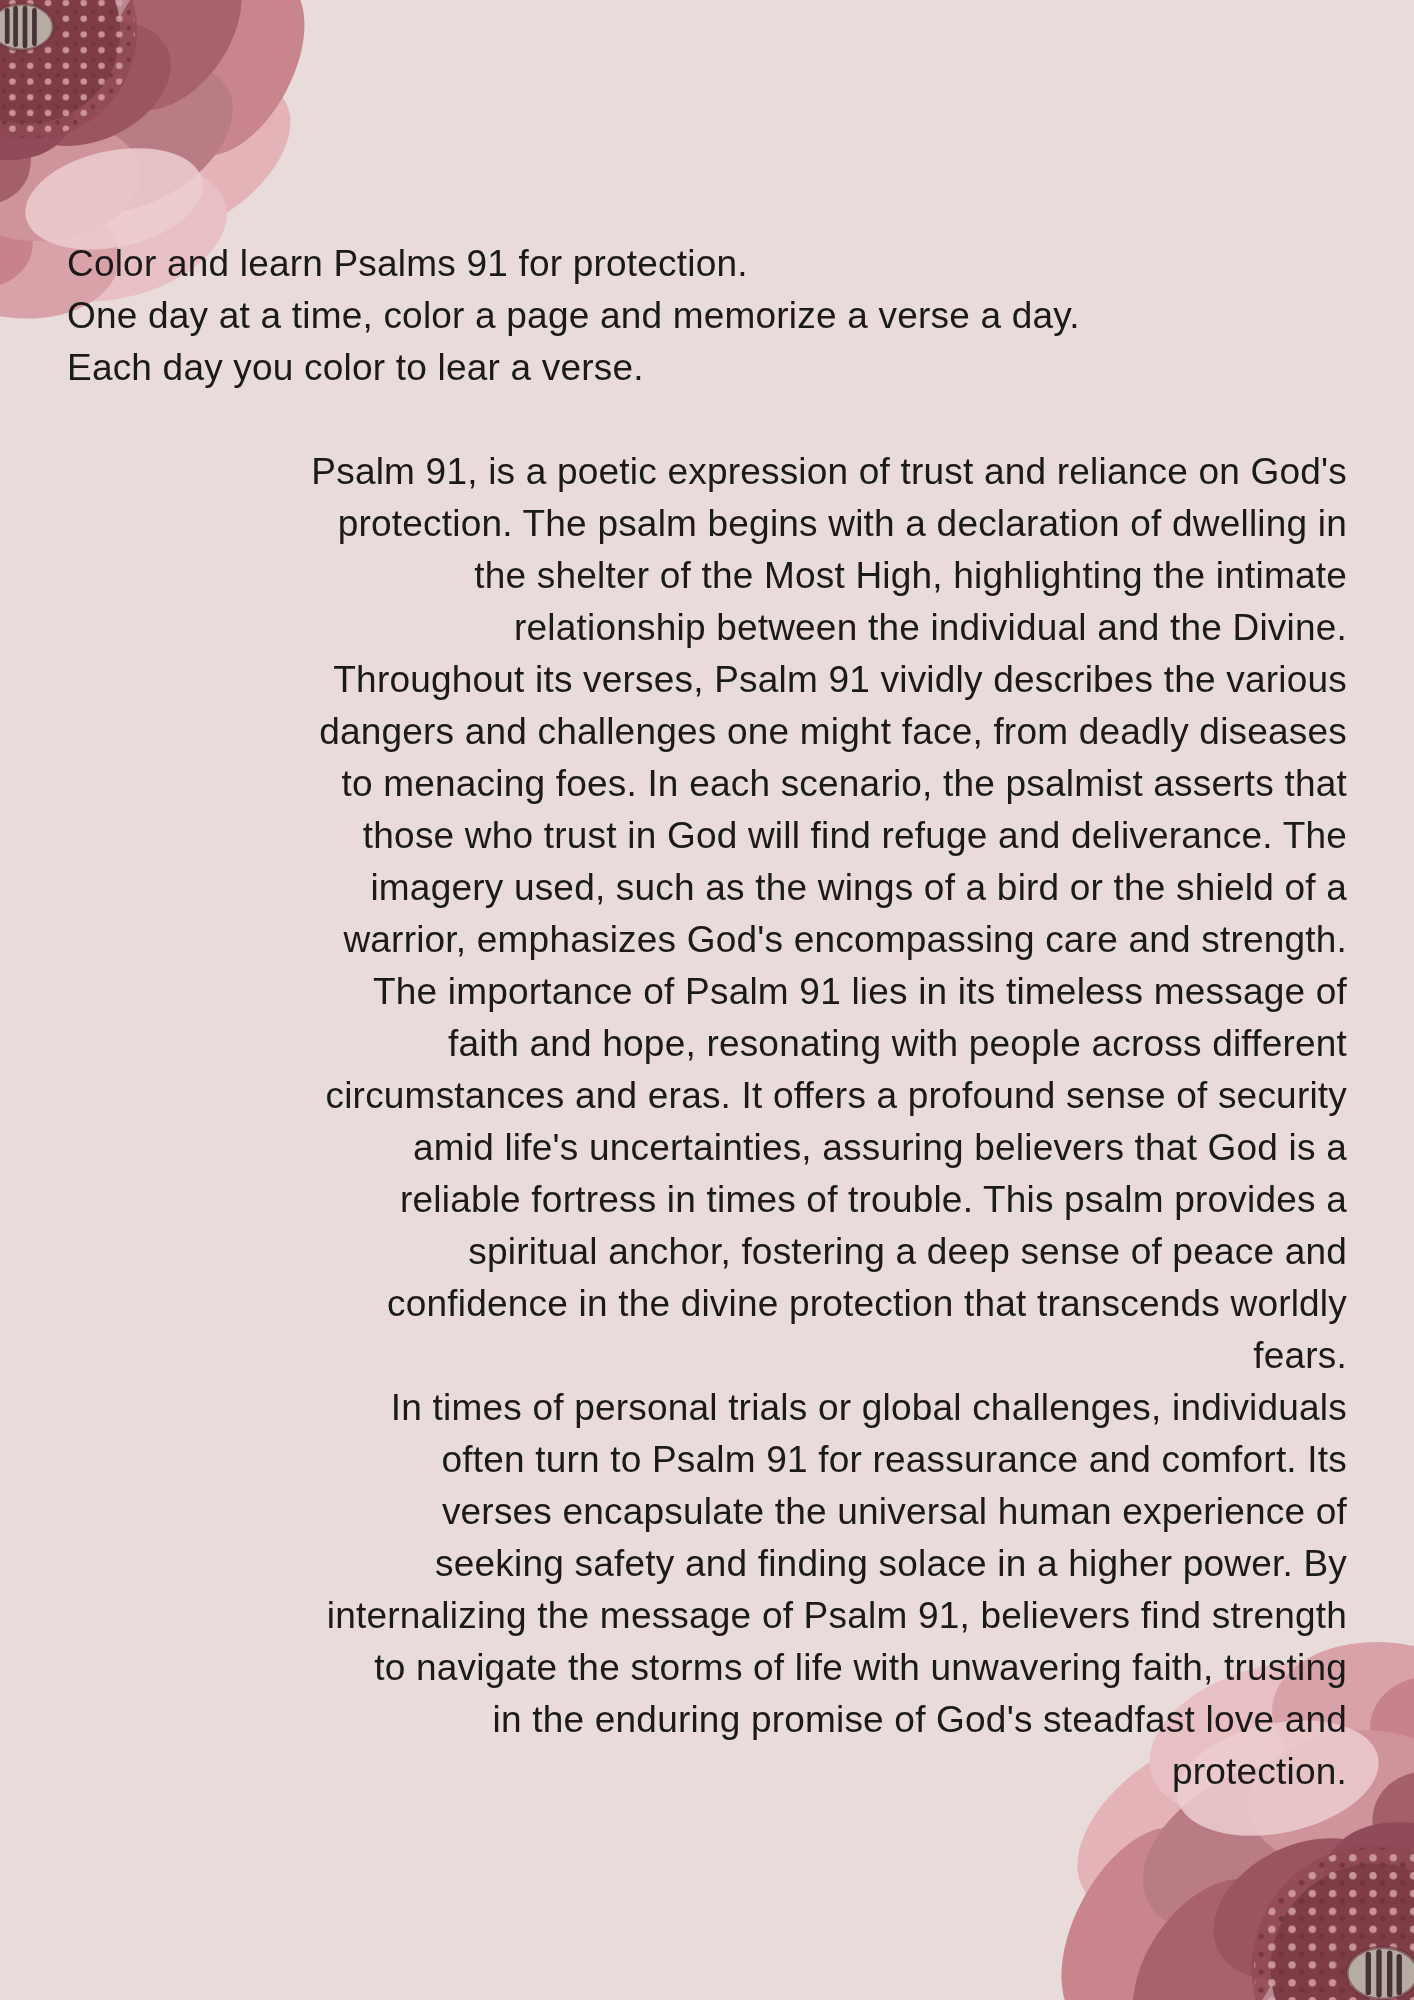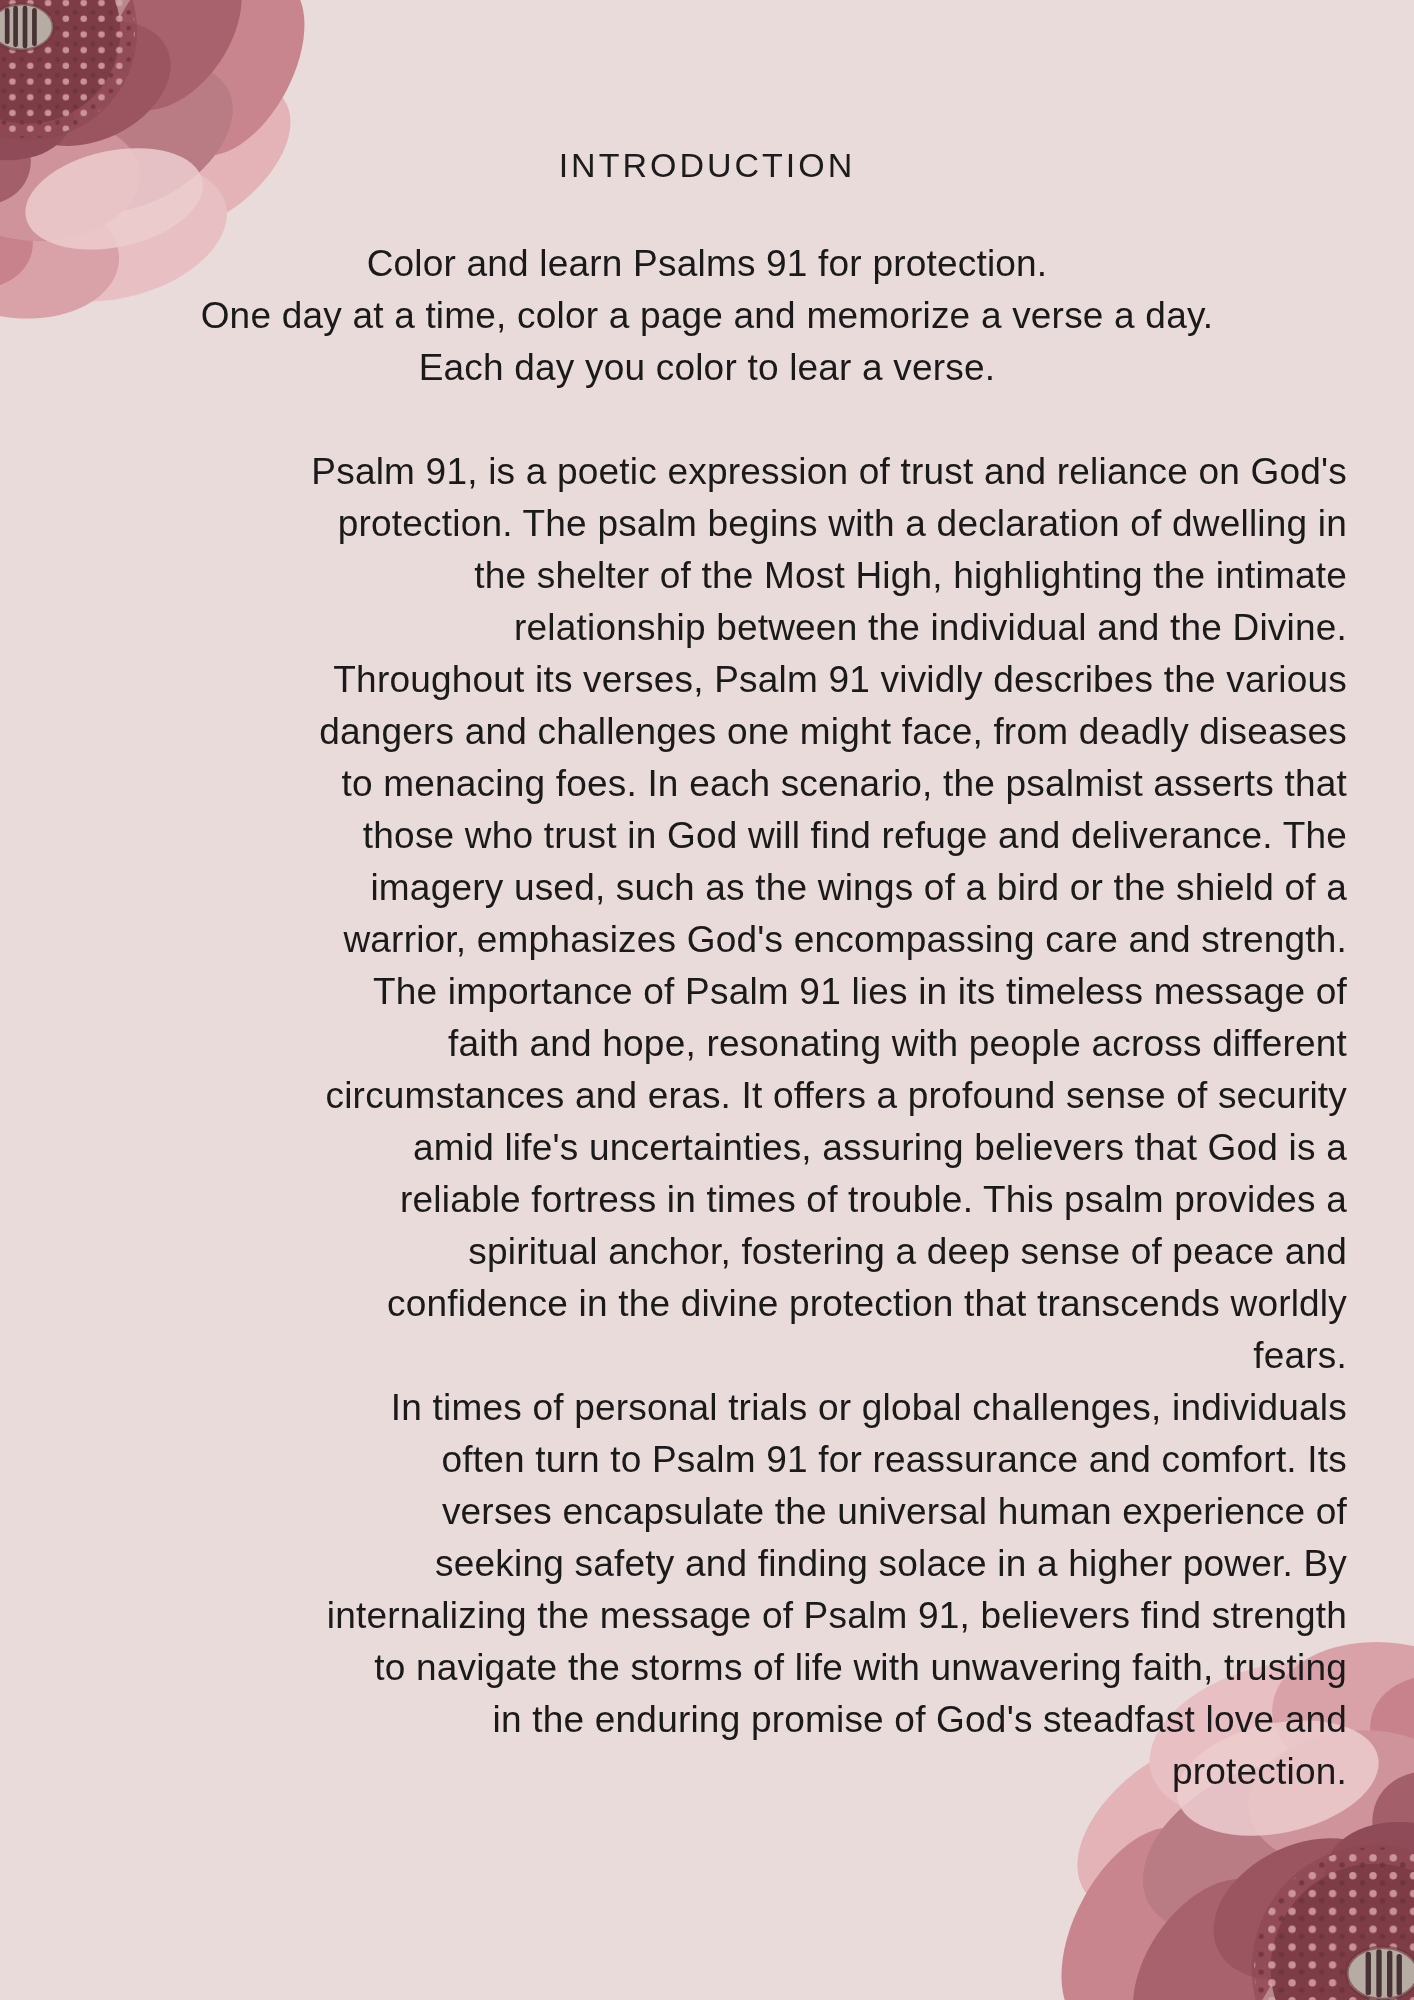--- a/index.html
+++ b/index.html
@@ -26,21 +26,20 @@
     font-weight: 400;
     letter-spacing: 3px;
     color: #1c1c1c;
   }
   .stanza {
     position: absolute;
     top: 238px;
     left: 50%;
     transform: translateX(-50%);
     width: 1280px;
-    text-align: center;
     font-size: 37px;
     line-height: 52px;
     white-space: pre-line;
     letter-spacing: 0.2px;
   }
   .body-text {
     position: absolute;
     top: 446px;
     left: 50%;
     transform: translateX(-50%);
@@ -90,21 +89,20 @@
         <ellipse cx="318" cy="296" rx="30" ry="22" fill="none" stroke="#6b323b" stroke-width="3" opacity="0.6"></ellipse>
       </g>
     </defs>
     <use href="#flower-shape"></use>
   </svg>
 
   <svg class="flower flower-tl" viewBox="0 0 420 360" xmlns="http://www.w3.org/2000/svg">
     <use href="#flower-shape"></use>
   </svg>
 
-  <h1 class="page-title">INTRODUCTION</h1>
 
   <div class="stanza">Color and learn Psalms 91 for protection.
 One day at a time, color a page and memorize a verse a day.
 Each day you color to lear a verse.</div>
 
   <div class="body-text">Psalm 91, is a poetic expression of trust and reliance on God's
 protection. The psalm begins with a declaration of dwelling in
 the shelter of the Most High, highlighting the intimate
 relationship between the individual and the Divine.
 Throughout its verses, Psalm 91 vividly describes the various

